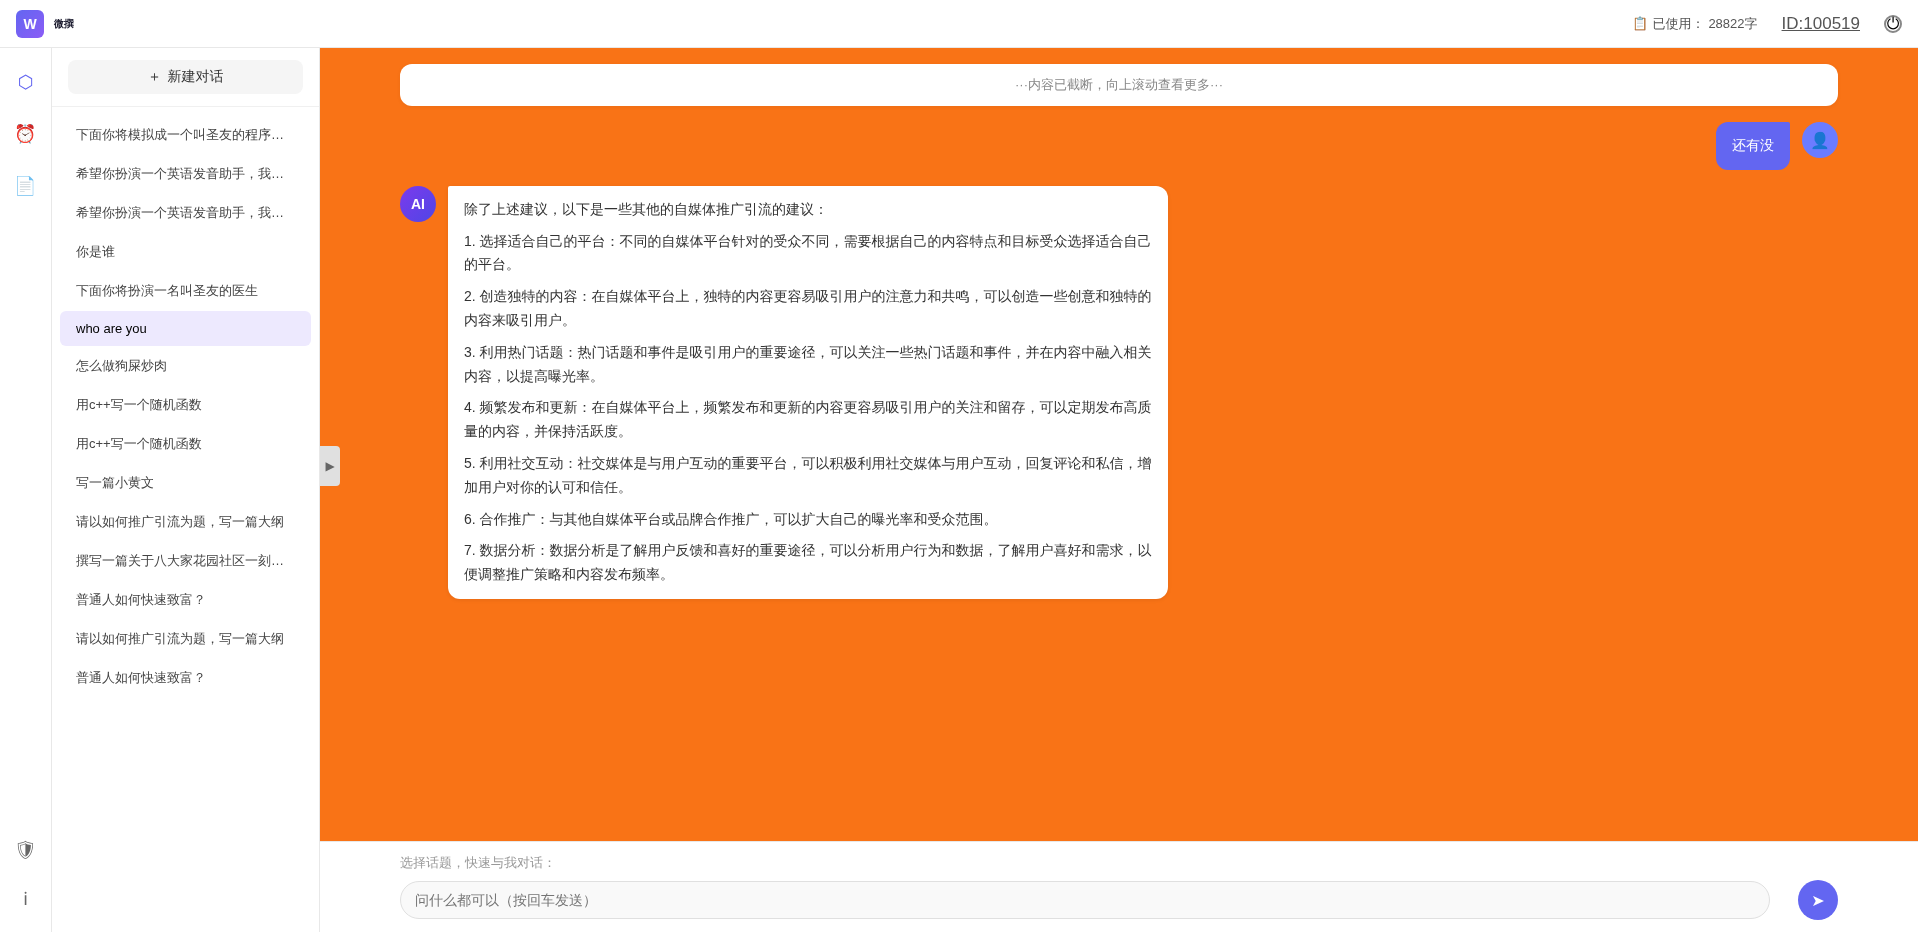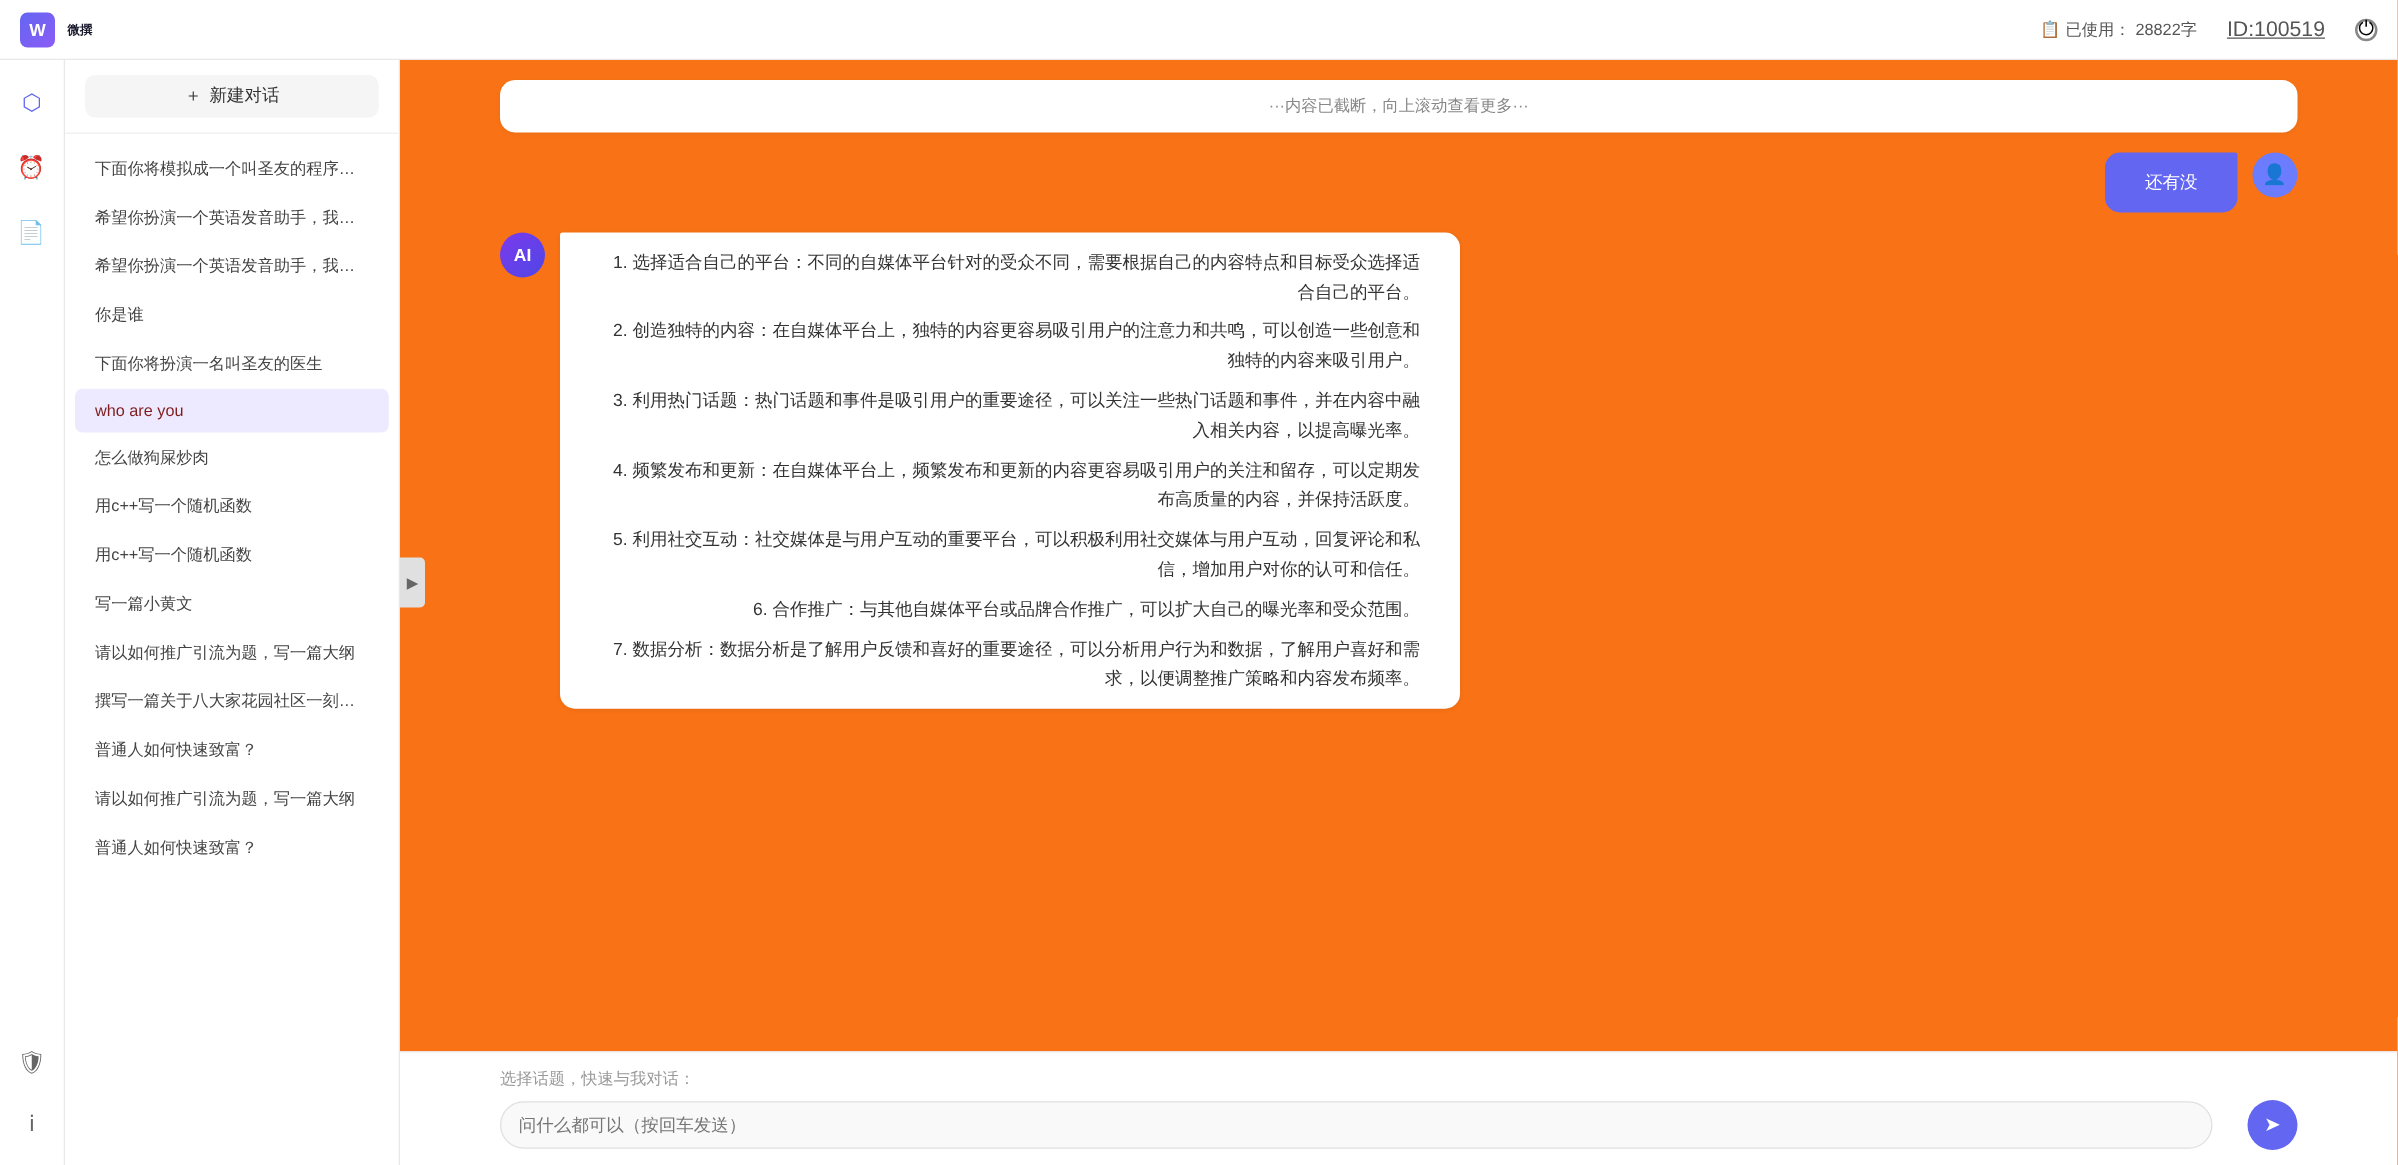--- a/index.html
+++ b/index.html
@@ -50,21 +50,21 @@
       width: 100%; padding: 8px; background: #f5f5f5; border: none;
       border-radius: 8px; cursor: pointer; font-size: 14px; color: #333;
       display: flex; align-items: center; justify-content: center; gap: 6px;
     }
     .chat-list { flex: 1; overflow-y: auto; padding: 8px 0; }
     .chat-list-item {
       padding: 10px 16px; cursor: pointer; font-size: 13px; color: #444;
       white-space: nowrap; overflow: hidden; text-overflow: ellipsis;
       border-radius: 6px; margin: 1px 8px;
     }
-    .chat-list-item.active { background: #ede9fe; color: #7f1d1d; }
+    .chat-list-item.active { background: #ede9fe; color: #000000; }
 
     
     .collapse-toggle {
       position: absolute; left: 320px; top: 50%; transform: translateY(-50%);
       width: 20px; height: 40px; background: #e0e0e0; border-radius: 0 4px 4px 0;
       display: flex; align-items: center; justify-content: center; cursor: pointer;
       z-index: 5; color: #666; font-size: 12px;
     }
 
     
@@ -78,22 +78,22 @@
     .avatar {
       width: 36px; height: 36px; border-radius: 50%; flex-shrink: 0;
       display: flex; align-items: center; justify-content: center; font-size: 16px;
     }
     .avatar-user { background: #6b7cff; color: #fff; }
     .avatar-ai {
       background: linear-gradient(135deg, #7c3aed, #4f46e5);
       color: #fff; font-size: 14px; font-weight: bold;
     }
     .message-bubble {
-      max-width: 720px; padding: 12px 32px; border-radius: 12px;
-      font-size: 14px; line-height: 1.7; color: #333; text-align: right;
+      max-width: 720px; padding: 12px 16px; border-radius: 12px;
+      font-size: 14px; line-height: 1.7; color: #333;
     }
     .message-bubble.user-bubble {
       background: #6366f1; color: #fff; border-radius: 12px 2px 12px 12px;
     }
     .message-bubble.ai-bubble {
       background: #fff; border-radius: 2px 12px 12px 12px;
       box-shadow: 0 1px 4px rgba(0,0,0,0.08);
     }
     .message-bubble p { margin-bottom: 8px; }
     .message-bubble p:last-child { margin-bottom: 0; }
@@ -188,20 +188,21 @@
         ···内容已截断，向上滚动查看更多···
       </div>
 
     <div class="message user">
           <div class="avatar avatar-user">👤</div>
           <div class="message-bubble user-bubble">还有没</div>
         </div>
         <div class="message">
           <div class="avatar avatar-ai">AI</div>
           <div class="message-bubble ai-bubble">
+            <p>除了上述建议，以下是一些其他的自媒体推广引流的建议：</p>
             <p>1. 选择适合自己的平台：不同的自媒体平台针对的受众不同，需要根据自己的内容特点和目标受众选择适合自己的平台。</p>
             <p>2. 创造独特的内容：在自媒体平台上，独特的内容更容易吸引用户的注意力和共鸣，可以创造一些创意和独特的内容来吸引用户。</p>
             <p>3. 利用热门话题：热门话题和事件是吸引用户的重要途径，可以关注一些热门话题和事件，并在内容中融入相关内容，以提高曝光率。</p>
             <p>4. 频繁发布和更新：在自媒体平台上，频繁发布和更新的内容更容易吸引用户的关注和留存，可以定期发布高质量的内容，并保持活跃度。</p>
             <p>5. 利用社交互动：社交媒体是与用户互动的重要平台，可以积极利用社交媒体与用户互动，回复评论和私信，增加用户对你的认可和信任。</p>
             <p>6. 合作推广：与其他自媒体平台或品牌合作推广，可以扩大自己的曝光率和受众范围。</p>
             <p>7. 数据分析：数据分析是了解用户反馈和喜好的重要途径，可以分析用户行为和数据，了解用户喜好和需求，以便调整推广策略和内容发布频率。</p>
           </div>
         </div>
       </div>

